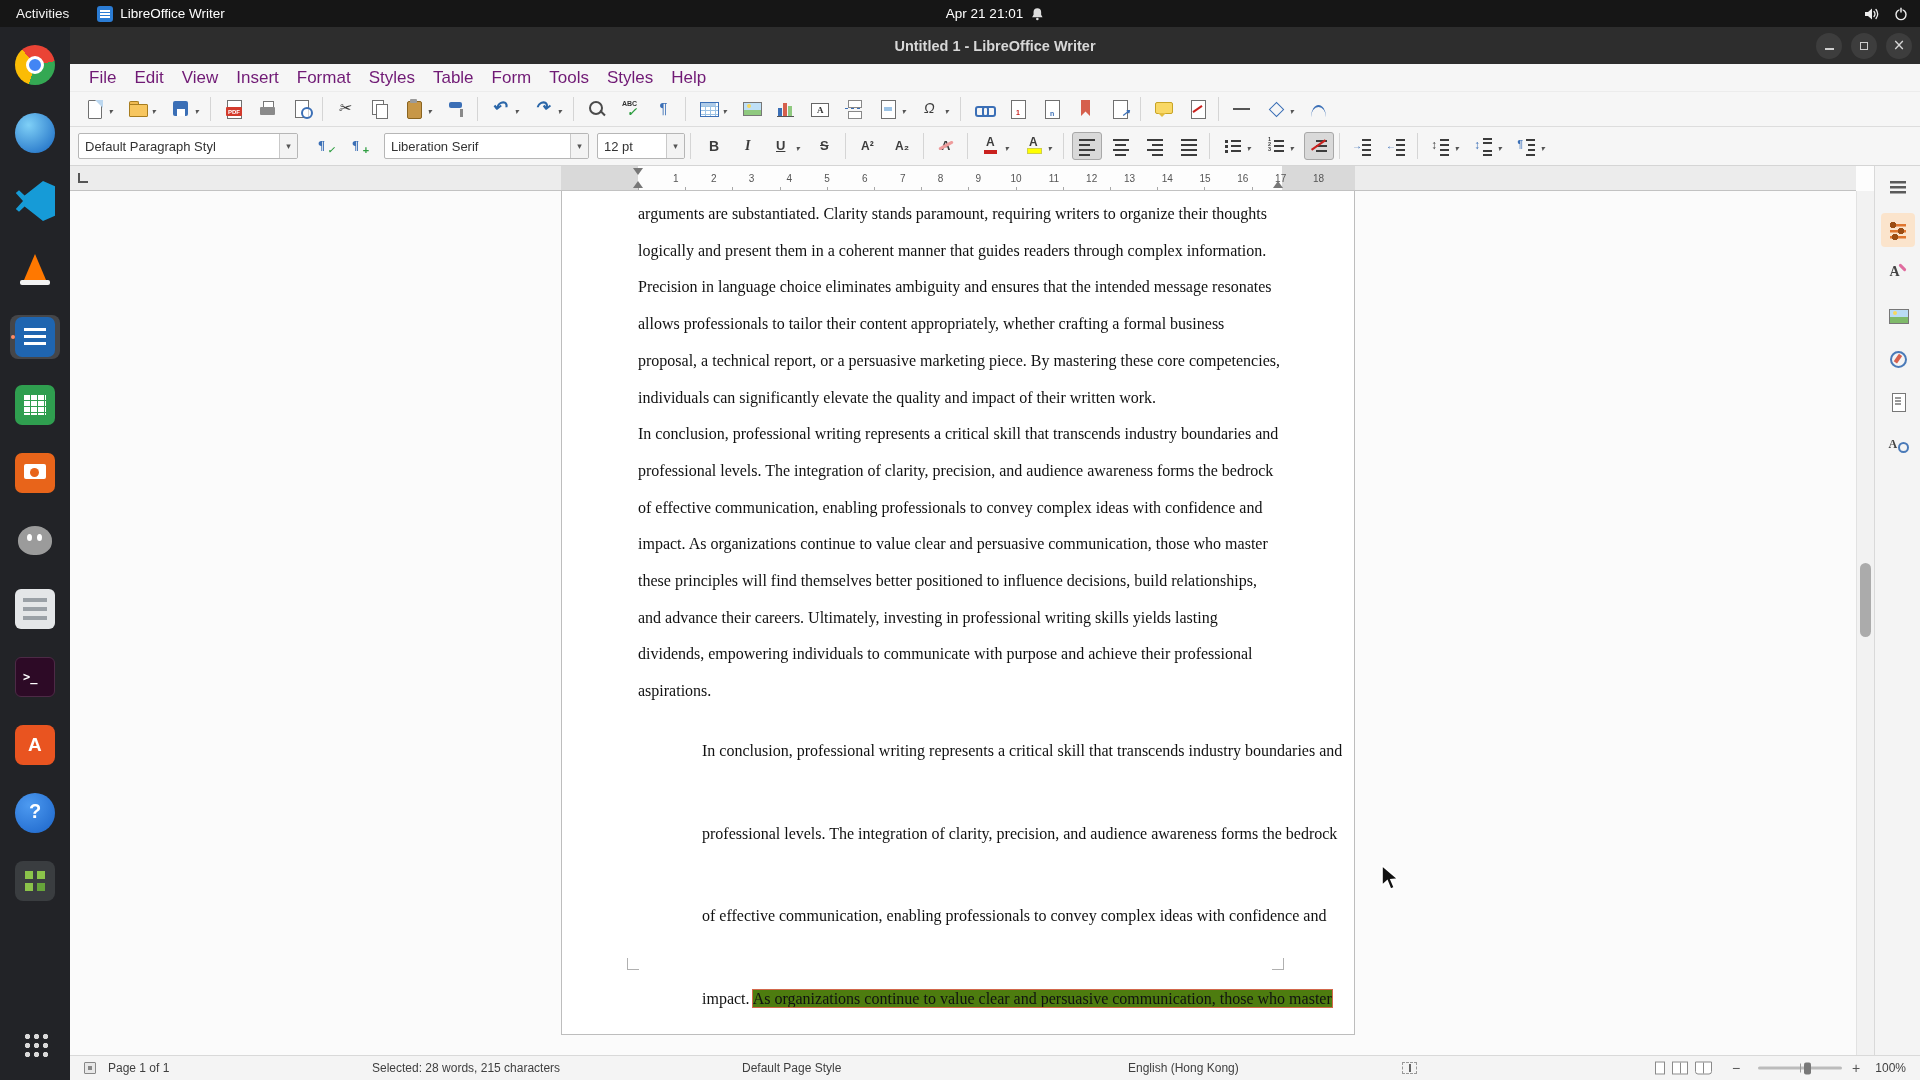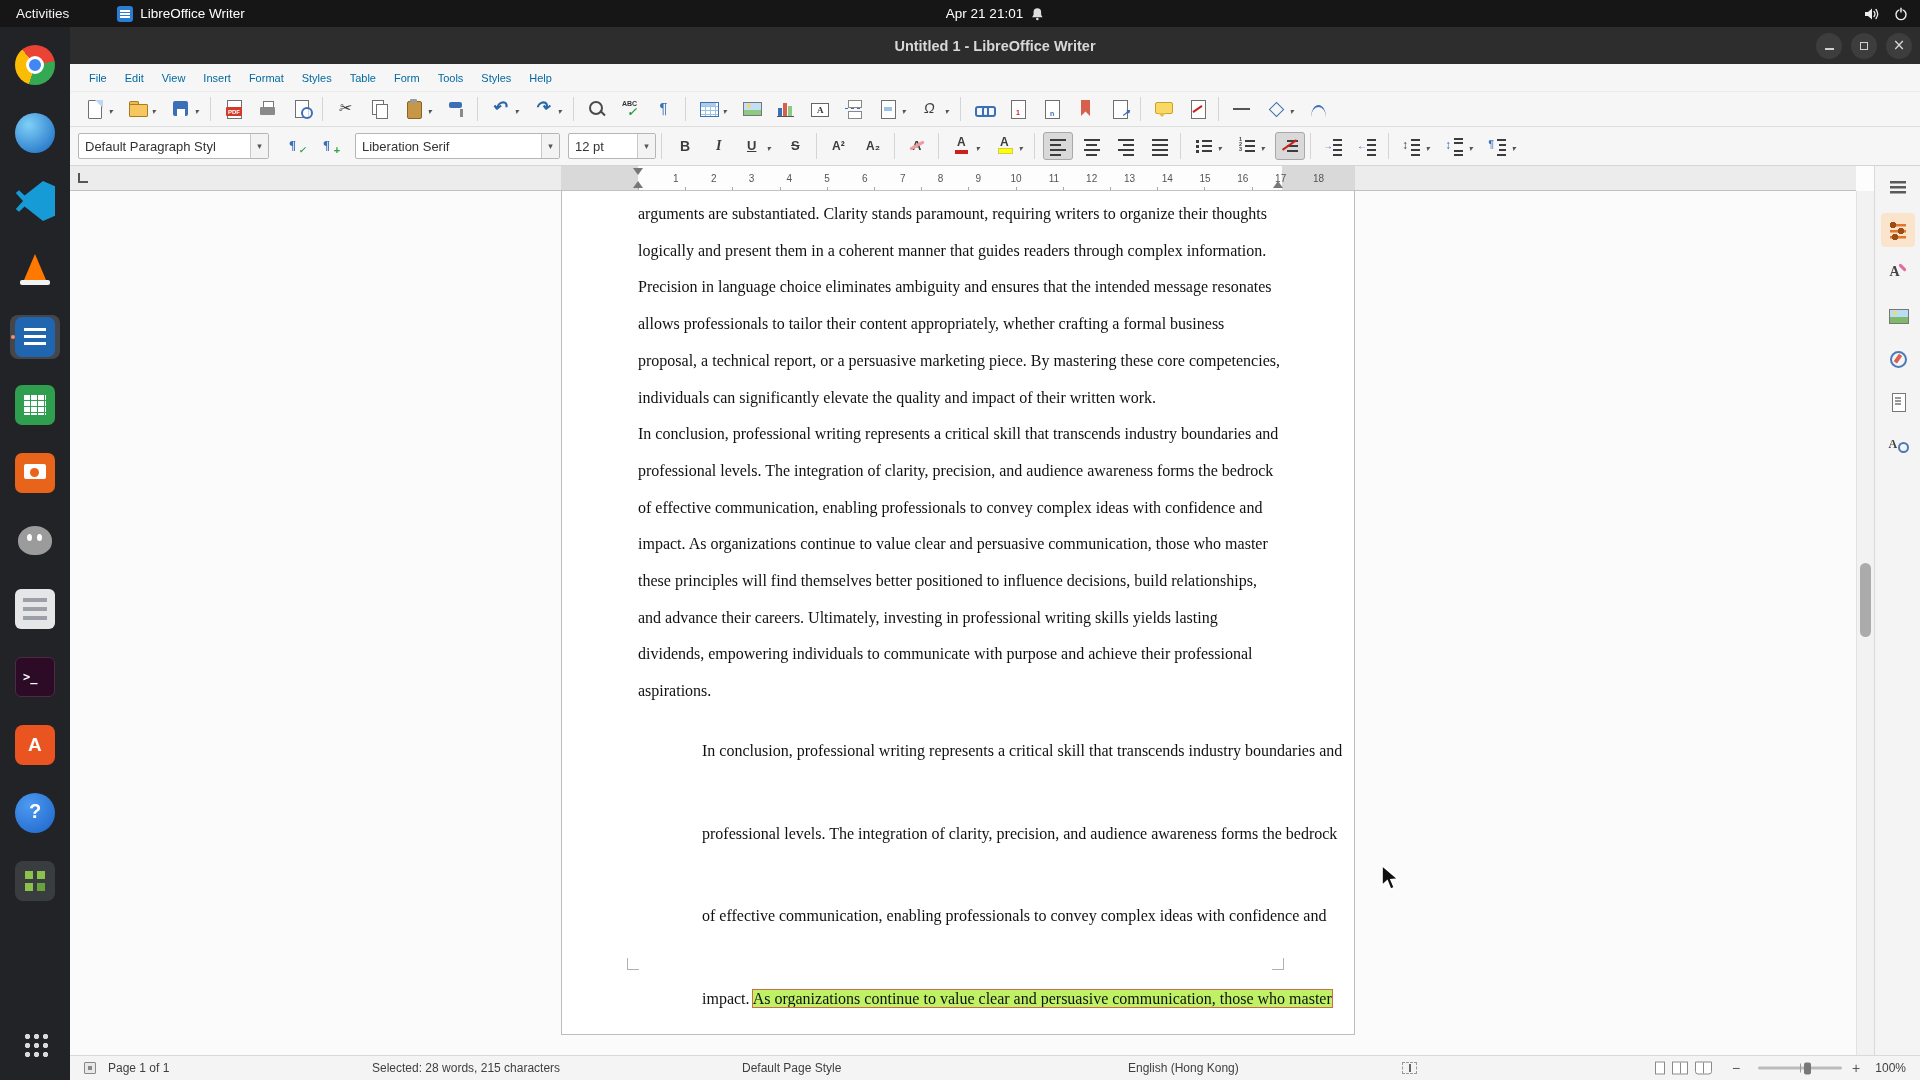--- a/index.html
+++ b/index.html
@@ -3,21 +3,21 @@
 <meta charset="utf-8">
 <style>
   *{margin:0;padding:0;box-sizing:border-box}
   html,body{width:1920px;height:1080px;overflow:hidden}
   body{font-family:"Liberation Sans",sans-serif;background:#000}
   .screen{position:relative;width:1920px;height:1080px;background:#fff;overflow:hidden}
 
   
   .topbar{position:absolute;left:0;top:0;width:1920px;height:27px;background:#161616;color:#eee;display:flex;align-items:center;z-index:50}
   .activities{margin-left:16px;font-size:13.5px;color:#f2f2f2;cursor:pointer}
-  .tb-app{display:flex;align-items:center;gap:7px;margin-left:48px;font-size:13.5px;color:#fff}
+  .tb-app{display:flex;align-items:center;gap:7px;margin-left:28px;font-size:13.5px;color:#fff}
   .writer-mini{width:16px;height:16px;background:#2b7cd4;border-radius:3px;position:relative;display:inline-block}
   .writer-mini::after{content:"";position:absolute;left:3px;top:4px;width:10px;height:2px;background:#fff;box-shadow:0 3px 0 #fff,0 6px 0 #fff}
   .tb-clock{position:absolute;left:995px;transform:translateX(-50%);display:flex;align-items:center;gap:8px;font-size:13.5px;font-weight:400;color:#fff;height:27px}
   .tb-right{position:absolute;right:12px;display:flex;align-items:center;gap:14px;height:27px}
 
   
   .dock{position:absolute;left:0;top:27px;width:70px;height:1053px;background:#222327;display:flex;flex-direction:column;align-items:center;padding-top:16px;gap:24px;z-index:40}
   .dock-item{width:50px;height:44px;display:flex;align-items:center;justify-content:center;position:relative;cursor:pointer}
   .dock-item[data-active="true"]{background:rgba(255,255,255,.16);border-radius:8px}
   .dock-item[data-active="true"]::after{content:"";position:absolute;left:1px;top:50%;margin-top:-2px;width:4px;height:4px;border-radius:50%;background:#ff8c66}
@@ -55,21 +55,21 @@
   .titlebar{height:37px;background:#2d2d2d;position:relative;display:flex;align-items:center;justify-content:center}
   .title{color:#d8d8d8;font-size:14.5px;font-weight:600}
   .winbtns{position:absolute;right:8px;top:0;height:37px;display:flex;align-items:center;gap:9px}
   .wbtn{width:26px;height:26px;border-radius:50%;background:#3d3d3d;display:flex;align-items:center;justify-content:center;cursor:pointer}
   .wmin{width:9px;height:2px;background:#cfcfcf;display:block;margin-top:6px}
   .wmax{width:8px;height:8px;border:1.4px solid #cfcfcf;display:block}
   .wclose{color:#d8d8d8;font-size:15px;line-height:1;display:block;font-family:"DejaVu Sans",sans-serif}
   .wclose::before{content:"\00d7"}
 
   .menubar{height:28px;background:#f6f6f6;display:flex;align-items:center;padding-left:10px;border-bottom:1px solid #ececec}
-  .menu-item{padding:12px 9px;font-size:11px;color:#0369a1;line-height:28px;cursor:pointer}
+  .menu-item{padding:12px 9px;font-size:17px;color:#701a75;line-height:28px;cursor:pointer}
 
   .tbar{background:#f6f6f6;display:flex;align-items:center}
   .tbar.std{height:35px;border-bottom:1px solid #ddd;padding-left:10px}
   .tbar.fmt{height:39px;border-bottom:1px solid #d5d5d5;padding-left:8px}
   .tgroup{display:flex;align-items:center;gap:4px}
   .tbar.std .tgroup+.tgroup{margin-left:5px;padding-left:8px;border-left:1px solid #d5d5d5;height:24px}
   .tbar.fmt .tgroup{margin-left:5px;padding-left:8px;border-left:1px solid #d5d5d5;height:26px}
   .tbar.fmt .tgroup.first{border-left:none;margin-left:4px;padding-left:2px}
   .tbtn{display:inline-flex;align-items:center;height:28px;padding:2px 3px;border:1px solid transparent;border-radius:3px;cursor:pointer}
   .tbtn[data-pressed="true"]{background:#d9d9d9;border-color:#a8a8a8}
@@ -167,21 +167,21 @@
   [data-icon="line-spacing-icon"]::before{content:"\2195";position:absolute;left:1px;top:3px;font-size:12px;color:#3c3c3c}
   [data-icon="paragraph-spacing-icon"]{background:linear-gradient(#3c3c3c,#3c3c3c) 10px 3px/9px 2px,linear-gradient(#3c3c3c,#3c3c3c) 10px 7px/9px 2px,linear-gradient(#3c3c3c,#3c3c3c) 10px 15px/9px 2px,linear-gradient(#3c3c3c,#3c3c3c) 10px 19px/9px 2px;background-repeat:no-repeat}
   [data-icon="paragraph-spacing-icon"]::before{content:"\2195";position:absolute;left:1px;top:3px;font-size:12px;color:#3b6fb6}
   [data-icon="indent-options-icon"]{background:linear-gradient(#3c3c3c,#3c3c3c) 10px 4px/9px 2px,linear-gradient(#3c3c3c,#3c3c3c) 12px 9px/7px 2px,linear-gradient(#3c3c3c,#3c3c3c) 12px 14px/7px 2px,linear-gradient(#3c3c3c,#3c3c3c) 10px 19px/9px 2px;background-repeat:no-repeat}
   [data-icon="indent-options-icon"]::before{content:"\00b6";position:absolute;left:1px;top:3px;font-size:11px;color:#3b6fb6}
 
   .combo{height:26px;background:#fff;border:1px solid #b6b6b6;border-radius:2px;display:inline-flex;align-items:center;overflow:hidden;cursor:pointer}
   .combo-text{padding:0 6px;font-size:13px;color:#333;white-space:nowrap;overflow:hidden;flex:1}
   .combo-arrow{width:18px;align-self:stretch;display:flex;align-items:center;justify-content:center;border-left:1px solid #c9c9c9;background:#f3f3f3}
   .combo-arrow::before{content:"\25be";font-size:9px;color:#555}
-  .style-combo{width:191px;margin-right:6px}
+  .style-combo{width:220px;margin-right:6px}
   .font-combo{width:205px;margin-left:10px}
   .size-combo{width:88px;margin-left:8px}
 
   
   .ruler{position:relative;height:25px;background:#ececec;border-bottom:1px solid #c2c2c2;margin-right:64px;overflow:hidden}
   .ruler-page{position:absolute;left:491px;top:0;width:794px;height:25px;background:#d9d9d9}
   .ruler-text{position:absolute;left:77px;top:0;width:644px;height:25px;background:#fdfdfd;background-image:repeating-linear-gradient(90deg,#a8a8a8 0 1px,transparent 1px 47.2px);background-size:100% 4px;background-position:0 21px;background-repeat:no-repeat}
   .ruler-nums{position:absolute;left:587px;top:0;height:25px;display:flex}
   .rnum{display:inline-block;width:37.8px;text-align:center;font-size:10px;color:#555;line-height:25px}
   .tabsel{position:absolute;left:8px;top:7px;width:10px;height:10px;border-left:2px solid #555;border-bottom:2px solid #555}
@@ -190,21 +190,21 @@
   .ind-bot-l{left:563px;bottom:2px;border-bottom:7px solid #777}
   .ind-bot-r{left:1203px;bottom:2px;border-bottom:7px solid #777}
 
   
   .workspace{position:absolute;left:0;top:164px;right:64px;bottom:25px;background:#fbfbfb;overflow:hidden}
   .page{position:absolute;left:491px;top:-160px;width:794px;height:1004px;background:#fff;border:1px solid #bdbdbd;border-top:none}
   .textblock{position:absolute;left:76px;top:165px;width:648px;font-family:"Liberation Serif",serif;font-size:16px;color:#111}
   .tline{white-space:pre}
   .p-double .tline{line-height:36.7px}
   .p-single .tline{line-height:27.5px}
-  .seg[data-sel="true"]{background:#bef264;outline:1px solid #d2694c}
+  .seg[data-sel="true"]{background:#4d7c0f;outline:1px solid #d2694c}
   .cornermark{position:absolute;width:12px;height:12px;top:927px}
   .cm-left{left:65px;border-left:1px solid #b0b0b0;border-bottom:1px solid #b0b0b0}
   .cm-right{left:710px;border-right:1px solid #b0b0b0;border-bottom:1px solid #b0b0b0}
   .mouse{position:absolute;left:1310px;top:673px;z-index:10}
 
   
   .vscroll{position:absolute;right:46px;top:164px;bottom:25px;width:18px;background:#f2f2f2;border-left:1px solid #e2e2e2}
   .vthumb{position:absolute;left:3px;width:11px;top:372px;height:74px;background:#ababab;border-radius:6px}
   .sidestrip{position:absolute;right:0;top:139px;bottom:25px;width:46px;background:#f4f4f4;border-left:1px solid #d9d9d9;display:flex;flex-direction:column;align-items:center;padding-top:4px;gap:9px}
   .sbtn{width:34px;height:34px;display:flex;align-items:center;justify-content:center;border-radius:4px;cursor:pointer}

